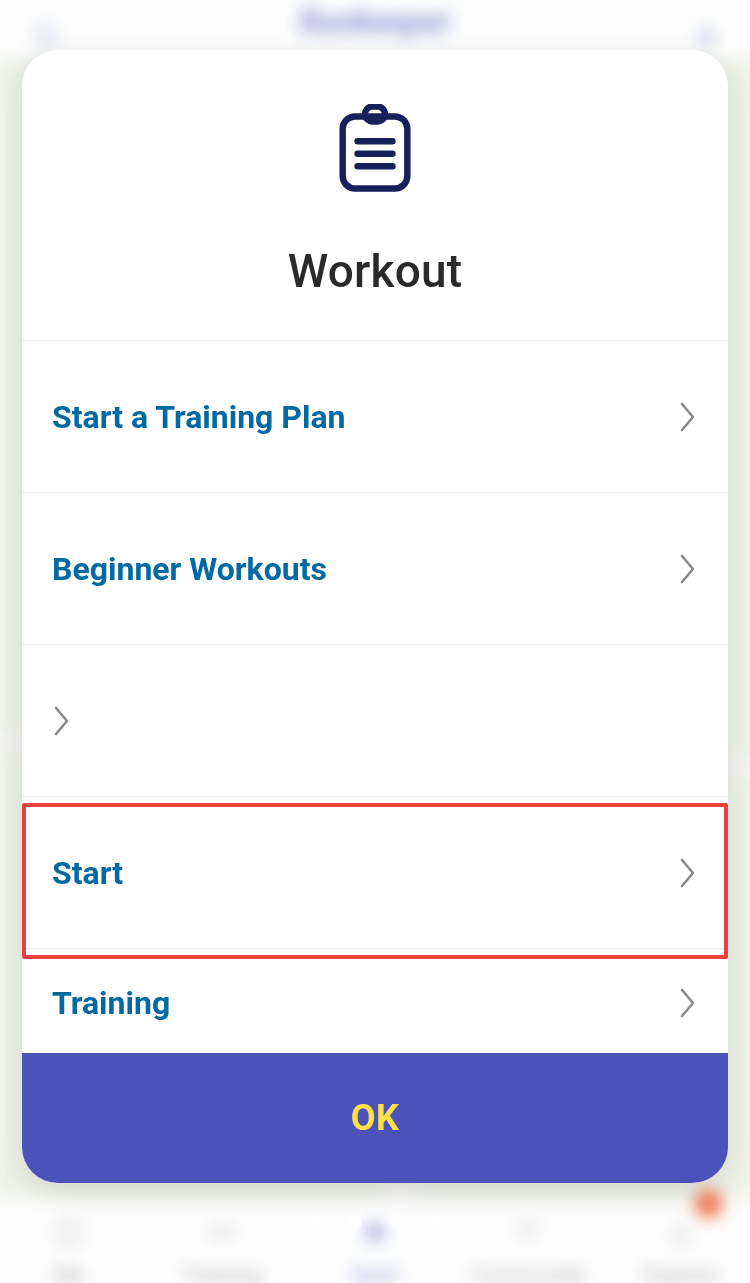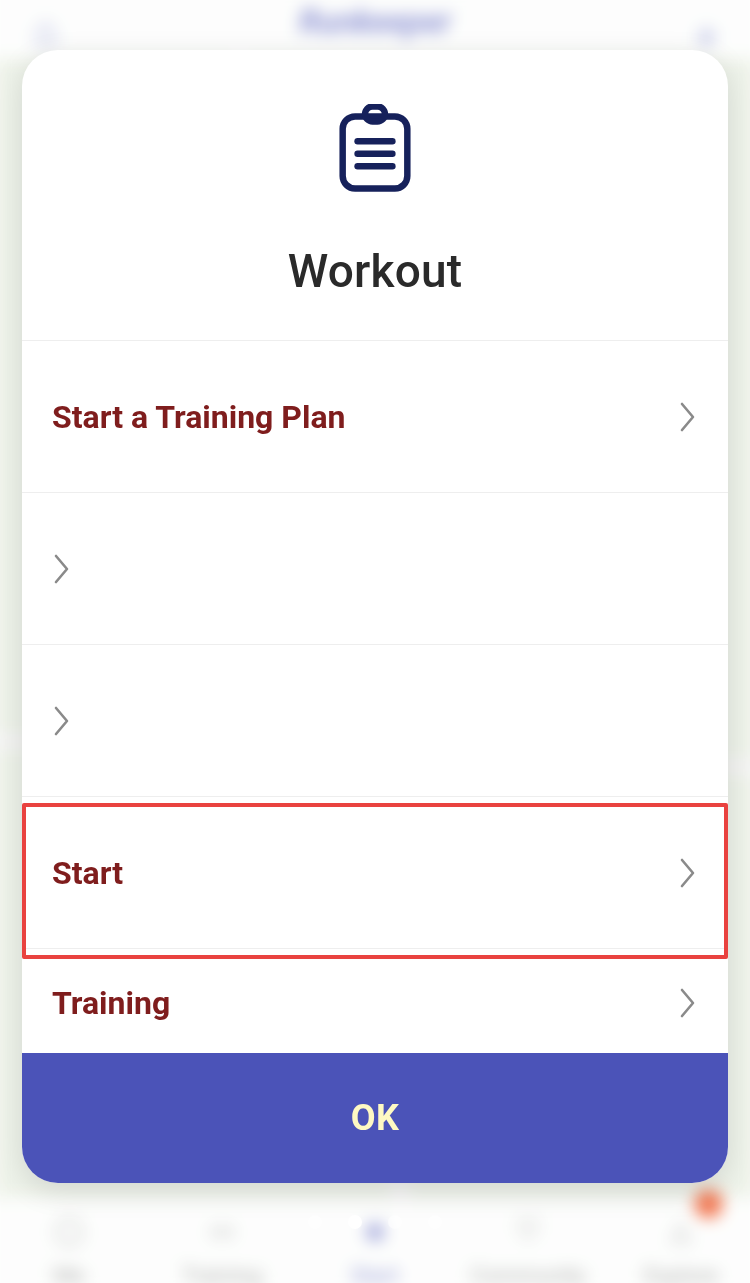--- a/index.html
+++ b/index.html
@@ -64,26 +64,26 @@
     .modal-icon { display:flex; justify-content:center; margin-top:54px; }
     .modal-icon svg { width:80px; height:92px; }
     .modal-title { text-align:center; font-size:46px; color:#2a2a2a; font-weight:500; margin-top:48px; letter-spacing:0.2px; }
 
     .list { margin-top:42px; border-top:1px solid #eee; }
     .row {
       display:flex; align-items:center; justify-content:space-between;
       padding:0 30px; height:152px; border-bottom:1px solid #eee; background:#fff;
     }
     .row:last-of-type { height:108px; padding-top:0; align-items:center; }
-    .row .label { font-size:32px; font-weight:700; color:#7f1d1d; }
+    .row .label { font-size:32px; font-weight:700; color:#0369a1; }
     .chev svg { width:20px; height:34px; display:block; }
     .chev path { stroke:#8a8a8a; stroke-width:2.6; fill:none; stroke-linecap:round; stroke-linejoin:round; }
 
     .ok-btn {
-      height:130px; background:#4b53b8; color:#fef9c3; font-size:36px; font-weight:700;
+      height:130px; background:#4b53b8; color:#fde047; font-size:36px; font-weight:700;
       display:flex; align-items:center; justify-content:center; letter-spacing:0.4px;
     }
 
     
     .highlight {
       position:absolute; left:22px; right:22px; top:803px; height:156px;
       border:4px solid #e9423f; pointer-events:none; z-index:6; border-radius:2px;
     }
   </style>
 </head>
@@ -140,20 +140,21 @@
     <div class="list">
       <div class="row">
         <span class="label">Start a Training Plan</span>
         <span class="chev">
             <svg viewBox="0 0 20 34">
               <path d="M4 4 L15 17 L4 30"></path>
             </svg>
           </span>
       </div>
       <div class="row">
+        <span class="label">Beginner Workouts</span>
         <span class="chev">
             <svg viewBox="0 0 20 34">
               <path d="M4 4 L15 17 L4 30"></path>
             </svg>
           </span>
       </div>
       <div class="row">
         <span class="chev">
             <svg viewBox="0 0 20 34">
               <path d="M4 4 L15 17 L4 30"></path>

